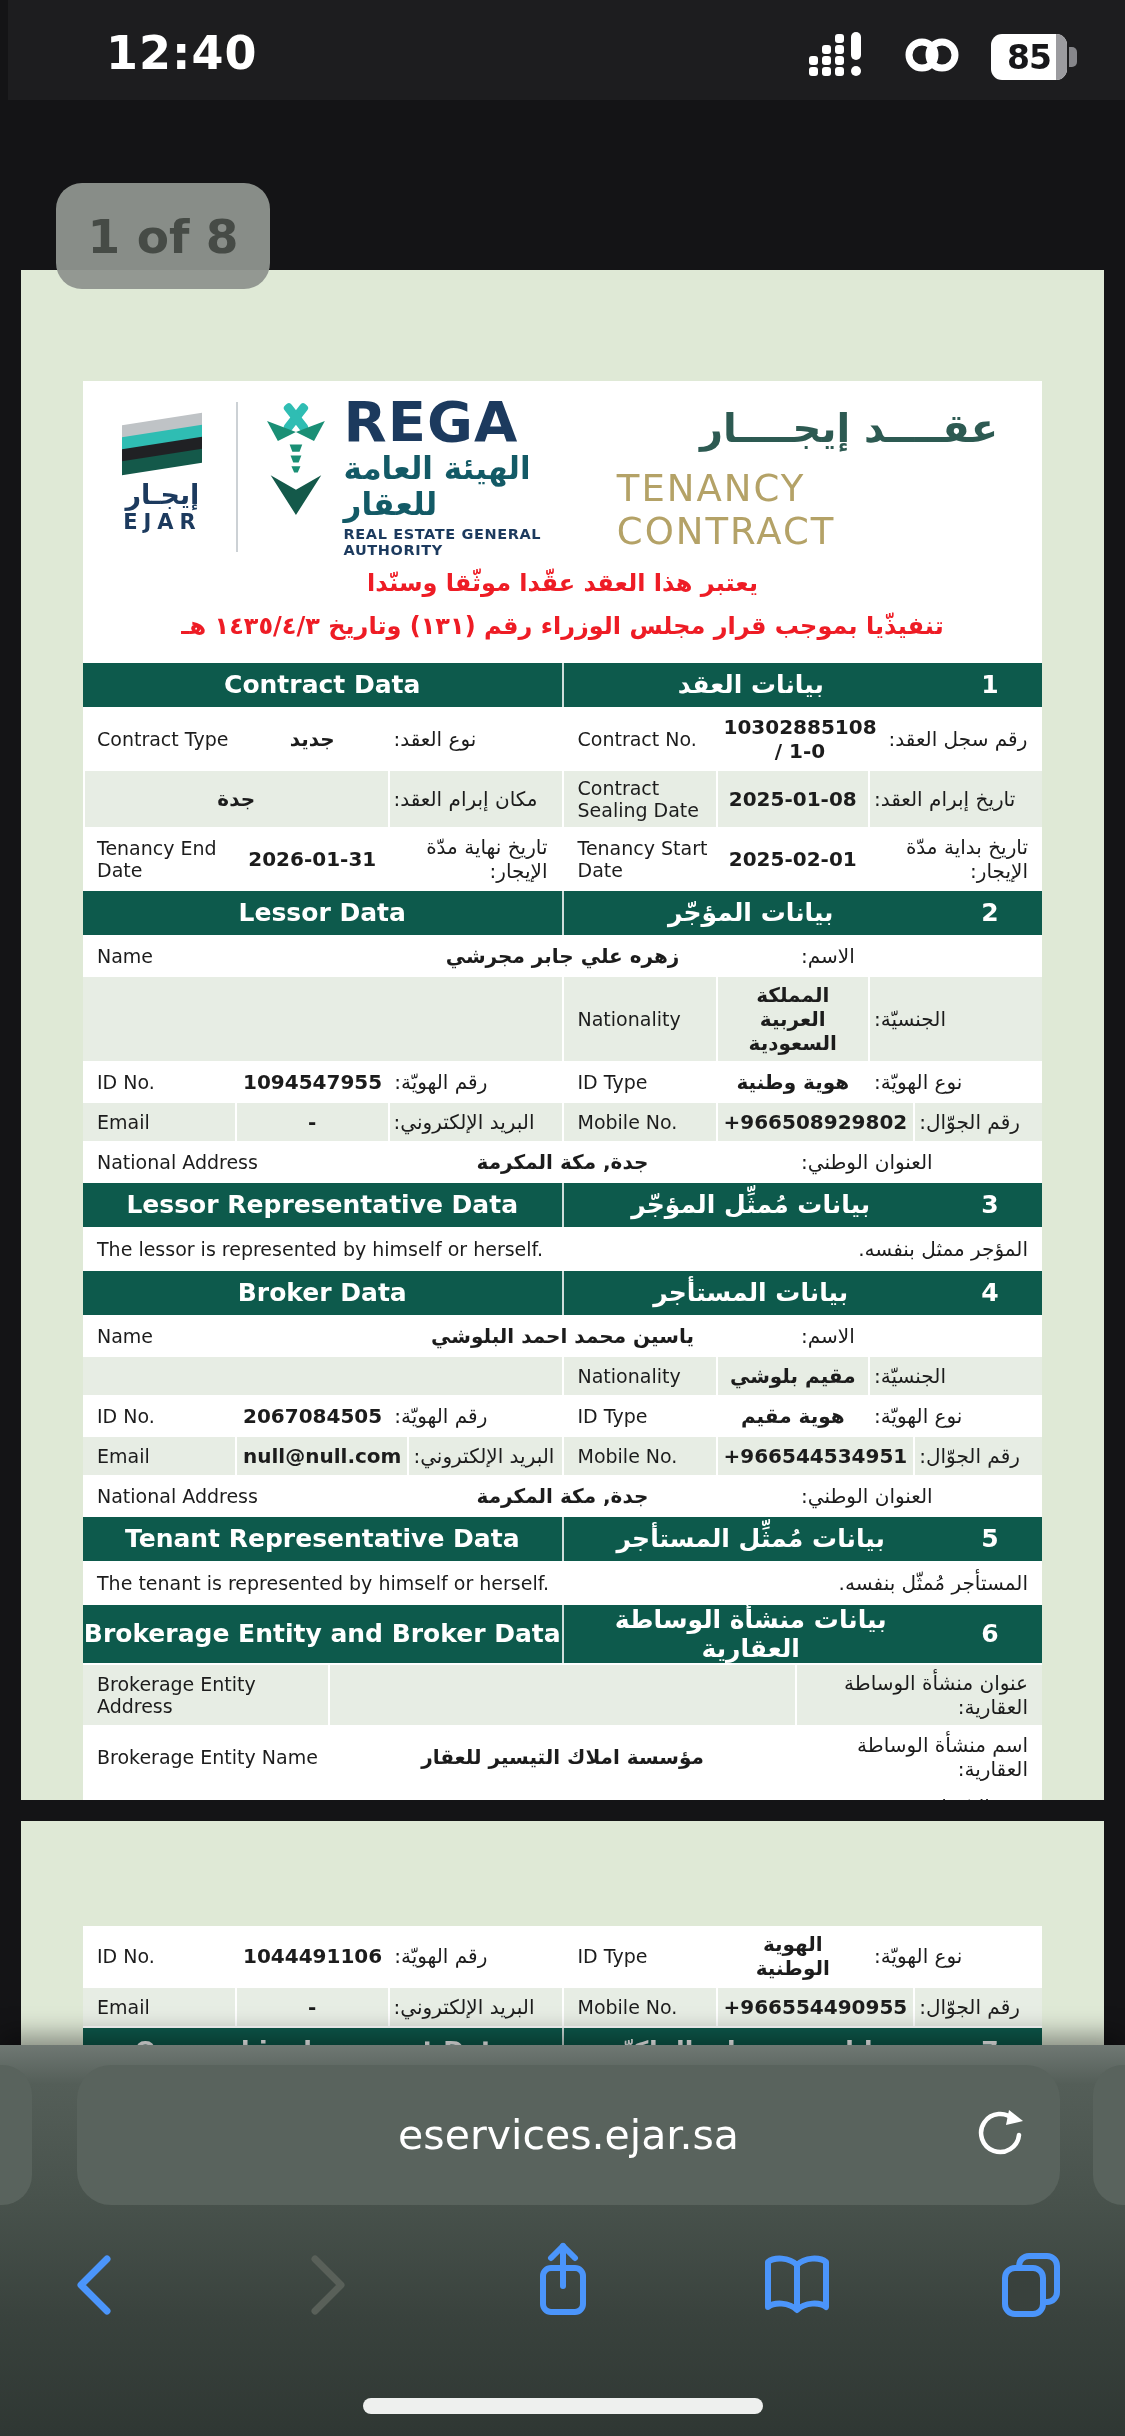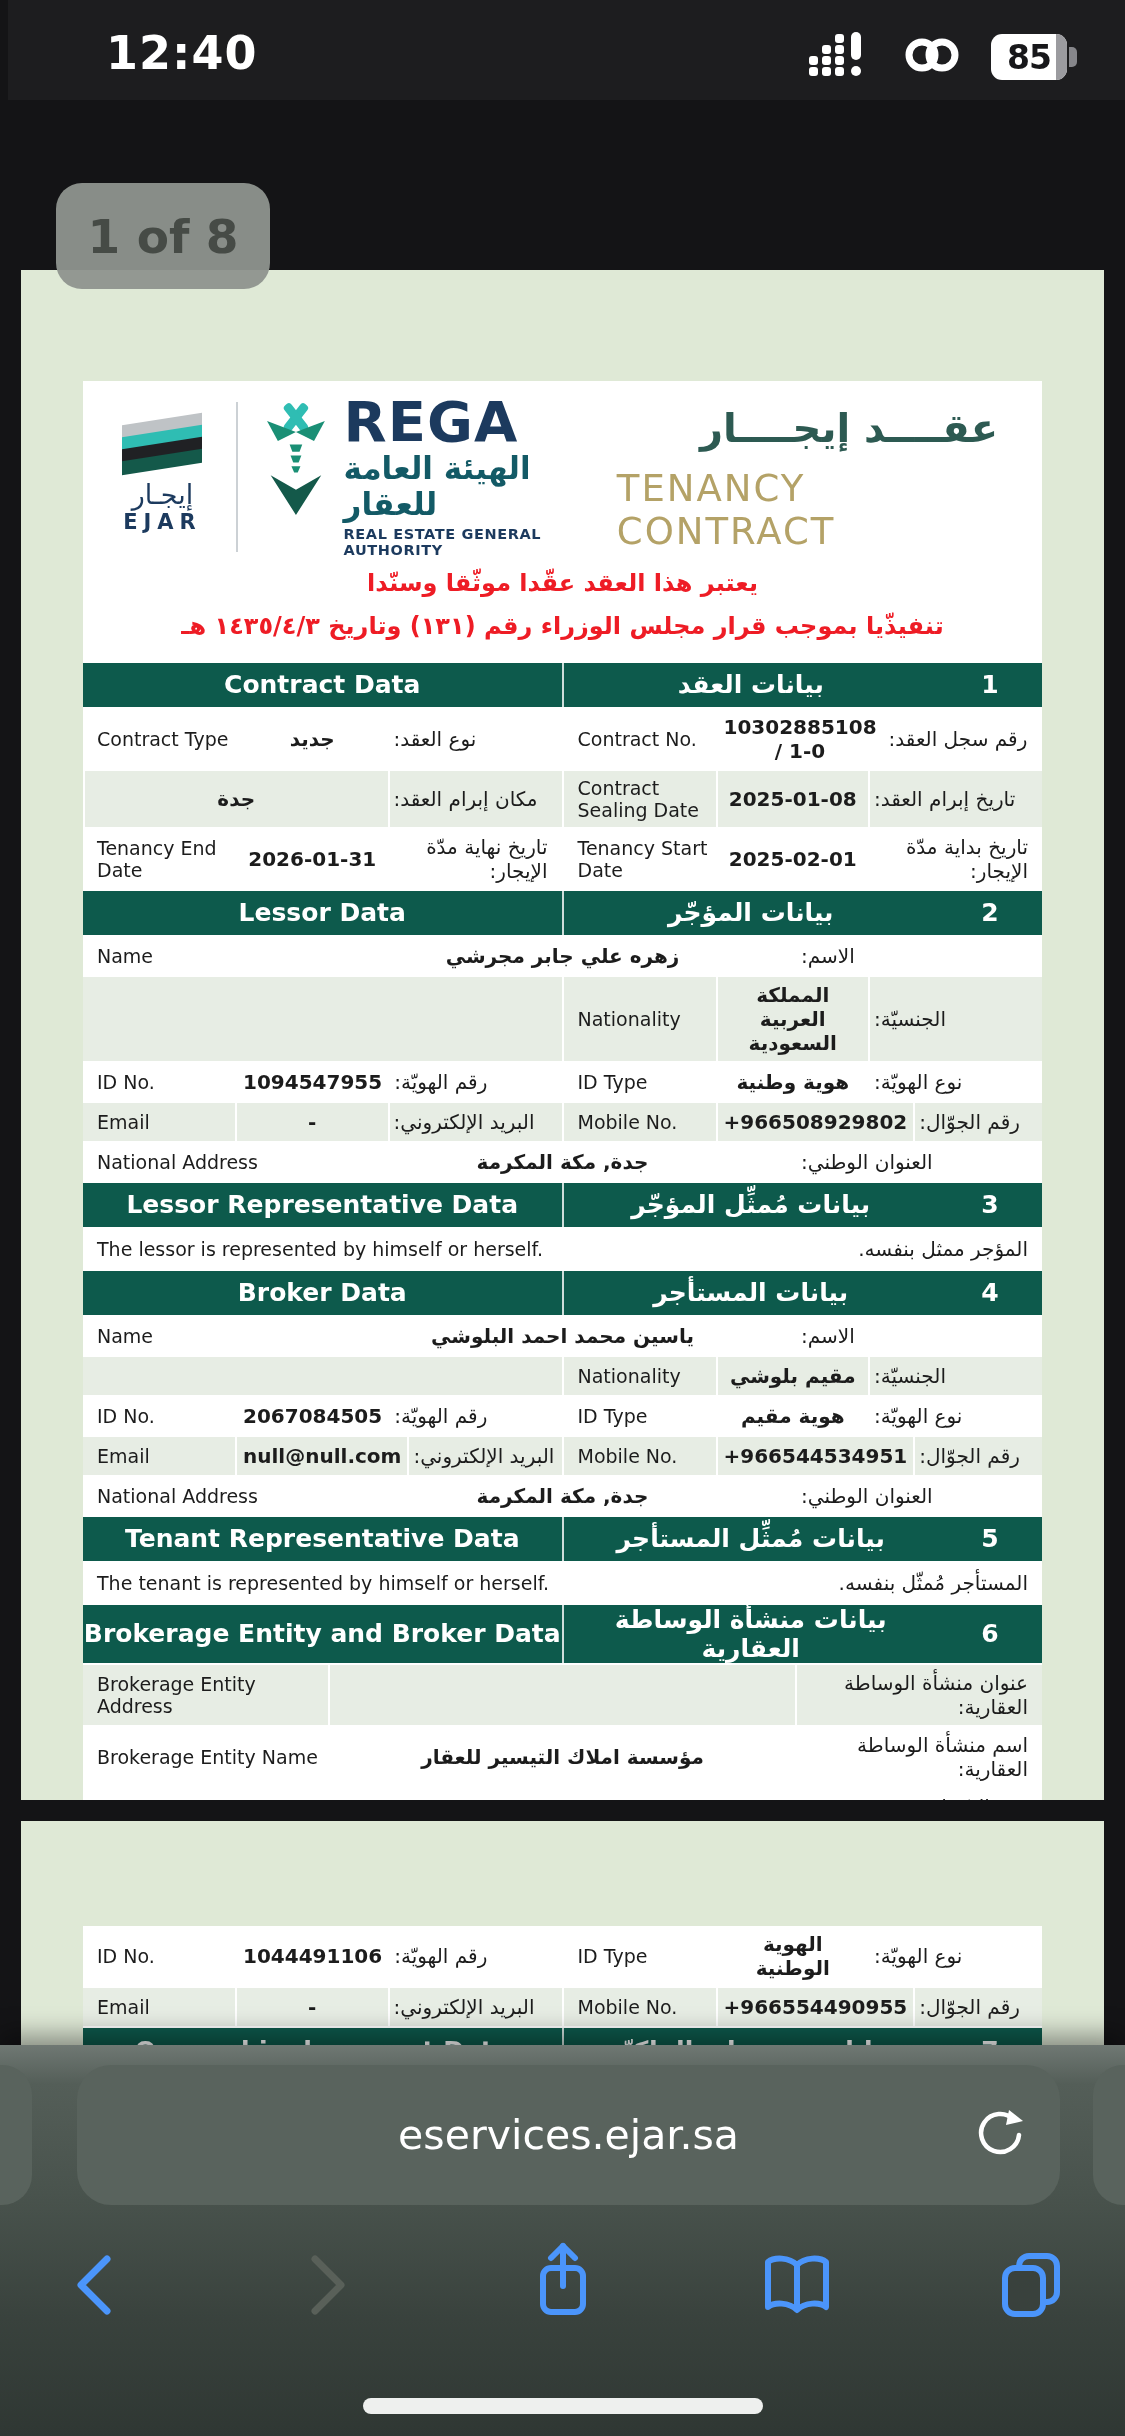--- a/index.html
+++ b/index.html
@@ -29,21 +29,21 @@
   .page2{top:1821px;height:228px;}
   .content{position:absolute;left:62px;width:959px;}
   .page1 .content{top:111px;}
   .page2 .content{top:0;padding-top:105px;}
   
   .doc-header{background:#fff;padding:14px 26px 14px;}
   .logo-row{display:flex;align-items:center;}
   .ejar-logo{display:flex;flex-direction:column;align-items:center;width:118px;}
   .stripe{width:80px;height:14px;transform:skewY(-9deg);margin-bottom:-2px;}
   .s1{background:#bfc3c6;}.s2{background:#2fbdb3;}.s3{background:#202124;}.s4{background:#14594a;}
-  .ejar-ar{color:#1c3a5e;font-weight:400;font-size:27px;margin-top:12px;direction:rtl;}
+  .ejar-ar{color:#1c3a5e;font-weight:700;font-size:27px;margin-top:12px;direction:rtl;}
   .ejar-en{color:#1c3a5e;font-weight:700;font-size:21px;letter-spacing:6px;}
   .logo-divider{width:2px;height:150px;background:#ccd1d5;margin:0 20px;}
   .rega{display:flex;align-items:flex-start;gap:10px;}
   .palm{width:84px;height:128px;}
   .rega-text{display:flex;flex-direction:column;}
   .rega-name{font-size:56px;font-weight:700;color:#1c3a5e;line-height:.95;letter-spacing:1px;}
   .rega-ar{font-size:31px;font-weight:700;color:#135a66;direction:rtl;text-align:left;margin-top:2px;}
   .rega-en{font-size:14.5px;color:#1c3a5e;font-weight:700;letter-spacing:.6px;margin-top:4px;}
   .header-right{margin-left:auto;display:flex;flex-direction:column;align-items:flex-end;padding-right:18px;margin-top:4px;}
   .title-ar{font-size:40px;font-weight:700;color:#2d5a52;direction:rtl;}

